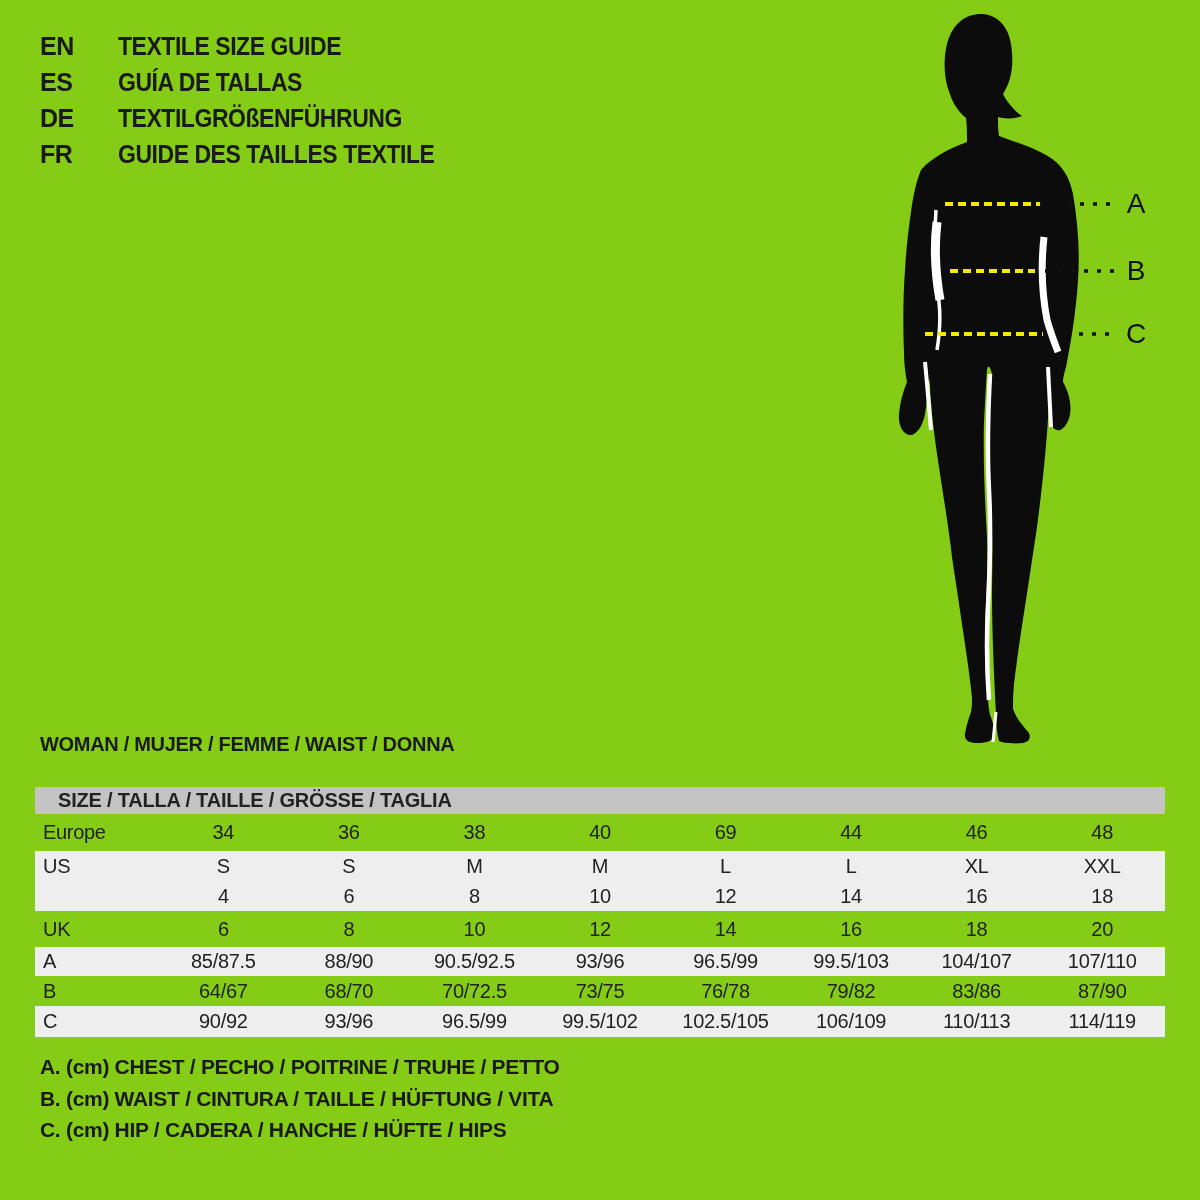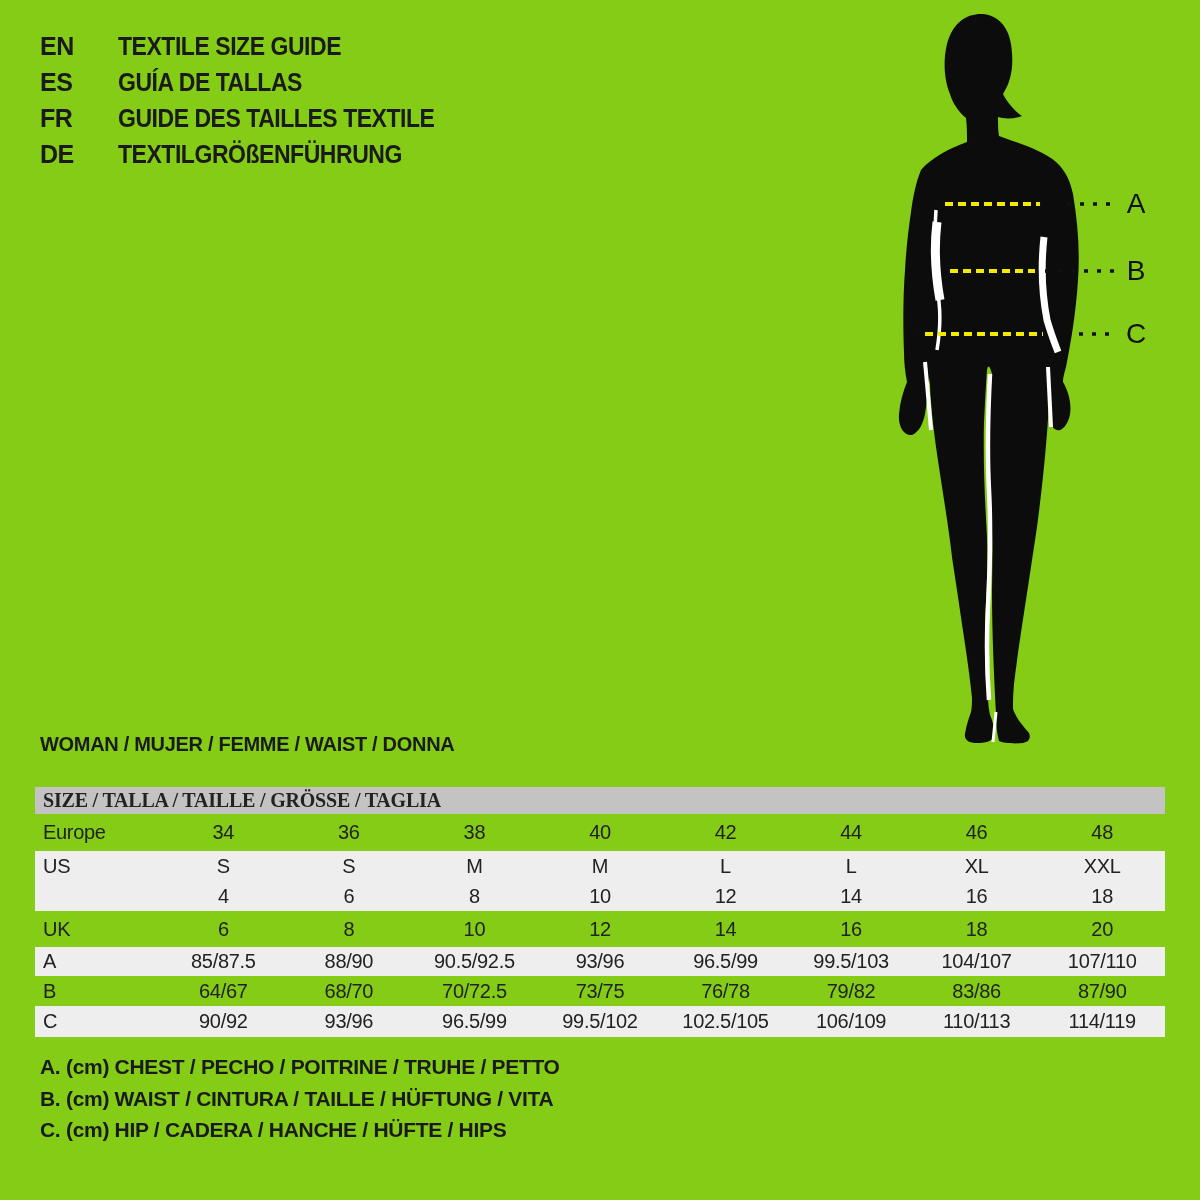--- a/index.html
+++ b/index.html
@@ -25,21 +25,21 @@
   .section-title{position:absolute;left:40px;top:733px;font-size:20px;font-weight:700;
                  letter-spacing:-0.3px;}
 
   
   .size-table{position:absolute;left:35px;top:787px;width:1130px;border-collapse:collapse;
               table-layout:fixed;}
   .size-table td{font-size:20px;letter-spacing:-0.3px;color:#222;text-align:center;
                  vertical-align:middle;padding:0;}
   .size-table td.lbl{text-align:left;padding-left:8px;width:160px;}
   .size-table tr.hdr td{background:#c3c3c3;font-weight:700;font-size:20px;height:27px;
-                        text-align:left;padding-left:8px;letter-spacing:-0.2px;font-family:Liberation Serif, serif;}
+                        text-align:left;padding-left:23px;letter-spacing:-0.2px;}
   tr.shaded td{background:#eeeeee;}
   tr.r0 td{height:37px;} tr.r1 td{height:30px;} tr.r2 td{height:30px;}
   tr.r3 td{height:36px;} tr.r4 td{height:29px;} tr.r5 td{height:30px;} tr.r6 td{height:31px;}
 
   
   .legend{position:absolute;left:40px;top:1051px;}
   .legend-line{font-size:21px;font-weight:700;letter-spacing:-0.3px;line-height:31.5px;white-space:nowrap;}
 </style>
 </head>
 <body>
@@ -49,26 +49,26 @@
   <div class="lang-list">
     <div class="lang-row">
       <span class="lang-code">EN</span>
       <span class="lang-title">TEXTILE SIZE GUIDE</span>
     </div>
     <div class="lang-row">
       <span class="lang-code">ES</span>
       <span class="lang-title">GUÍA DE TALLAS</span>
     </div>
     <div class="lang-row">
+      <span class="lang-code">DE</span>
+      <span class="lang-title">TEXTILGRÖßENFÜHRUNG</span>
+    </div>
+    <div class="lang-row">
       <span class="lang-code">FR</span>
       <span class="lang-title">GUIDE DES TAILLES TEXTILE</span>
-    </div>
-    <div class="lang-row">
-      <span class="lang-code">DE</span>
-      <span class="lang-title">TEXTILGRÖßENFÜHRUNG</span>
     </div>
   </div>
 
   <svg class="figure-svg" viewBox="0 0 265 735">
     <path fill="#0c0c0c" d="
       M 86 2
       C 100 2 113 12 116 32 C 119 52 117 68 108 82
       C 113 92 121 100 127 104 C 119 107 109 107 103 105
       C 103 112 103 119 104 124
       C 120 130 147 138 161 150 C 170 158 175 168 178 182
@@ -126,21 +126,21 @@
     <tbody>
         <tr class="hdr">
       <td colspan="9">SIZE / TALLA / TAILLE / GRÖSSE / TAGLIA</td>
     </tr>
     <tr class="r0">
       <td class="lbl">Europe</td>
       <td>34</td>
       <td>36</td>
       <td>38</td>
       <td>40</td>
-      <td>42</td>
+      <td>69</td>
       <td>44</td>
       <td>46</td>
       <td>48</td>
     </tr>
     <tr class="r1 shaded">
       <td class="lbl">US</td>
       <td>S</td>
       <td>S</td>
       <td>M</td>
       <td>M</td>

